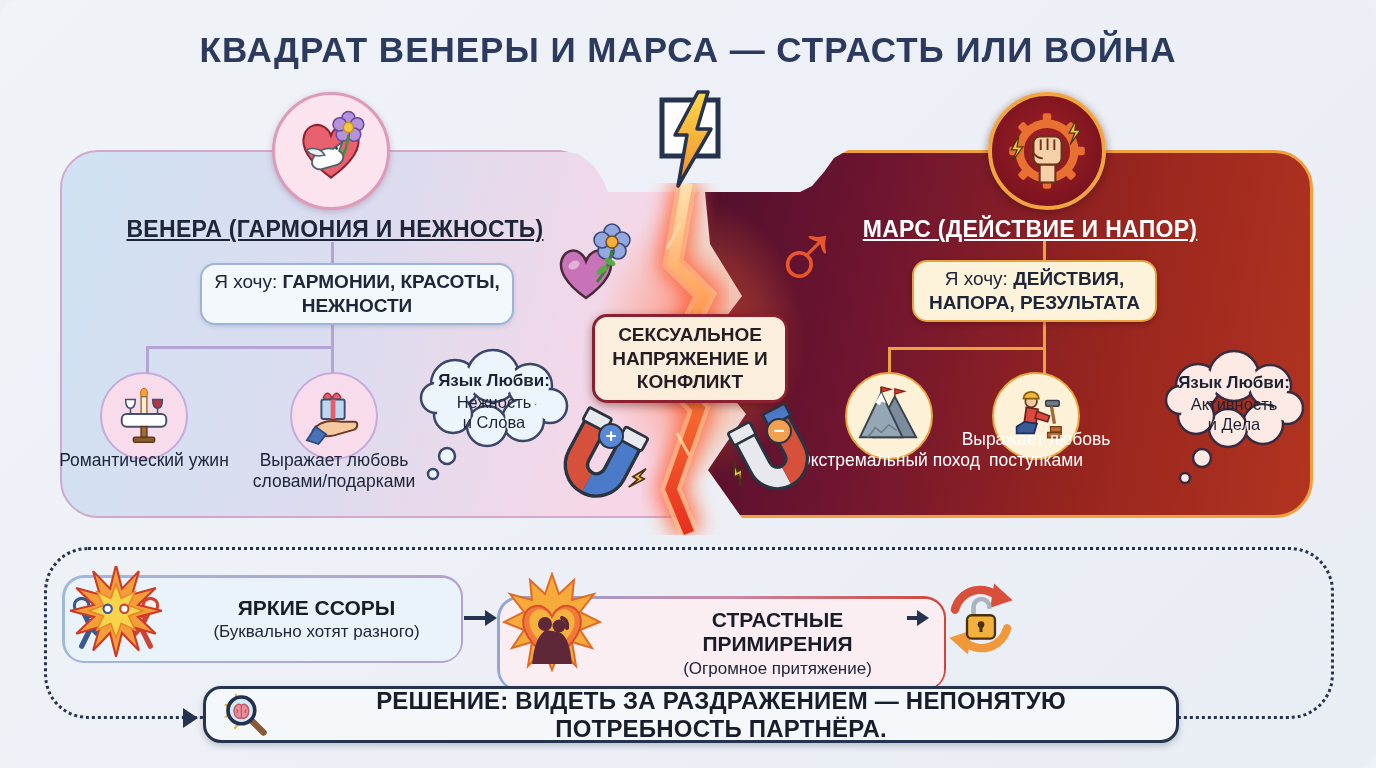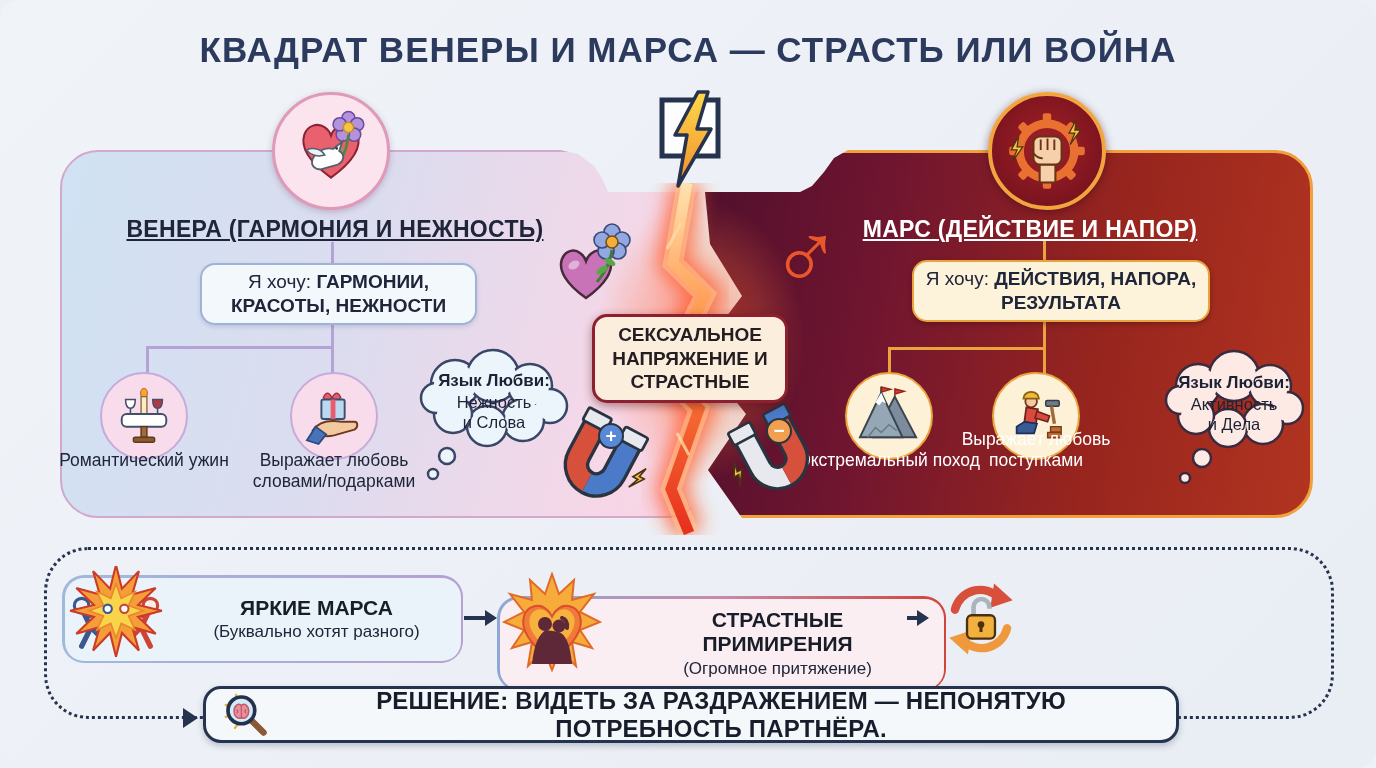--- a/index.html
+++ b/index.html
@@ -33,22 +33,22 @@
   .badge-mars  { left:988px; background:radial-gradient(circle at 50% 45%, #a32126 0%, #7c141f 70%); border:4px solid #f2a53f; box-shadow:0 2px 8px rgba(60,10,20,.5); }
 
   .panel-header { position:absolute; z-index:4; font-weight:800; font-size:23px; text-align:center; letter-spacing:.3px;text-decoration:underline; }
   .hdr-venus { left:85px;  top:216px; width:500px; color:#20263a; }
   .hdr-mars  { left:800px; top:216px; width:460px; color:#ffffff; }
 
   .want-box { position:absolute; z-index:4; border-radius:15px; text-align:center;
               font-size:19px; line-height:1.25; padding:7px 10px; color:#20263a;
               display:flex; flex-direction:column; justify-content:center; }
   .want-box b { font-weight:800; }
-  .want-venus { left:200px; top:263px; width:277px; height:62px; background:#f3f8fd; border:2px solid #9db4d6; box-shadow:0 2px 4px rgba(60,80,120,.18); }
-  .want-mars  { left:912px; top:260px; width:298px; height:62px; background:#fdf3da; border:2.5px solid #e8a33c; box-shadow:0 2px 5px rgba(60,10,20,.4);justify-content:center; }
+  .want-venus { left:200px; top:263px; width:314px; height:62px; background:#f3f8fd; border:2px solid #9db4d6; box-shadow:0 2px 4px rgba(60,80,120,.18); }
+  .want-mars  { left:912px; top:260px; width:245px; height:62px; background:#fdf3da; border:2.5px solid #e8a33c; box-shadow:0 2px 5px rgba(60,10,20,.4);justify-content:center; }
 
   .conn { position:absolute; z-index:3; }
   .conn-v { width:2.5px; } .conn-h { height:2.5px; }
   .conn-venus { background:#b4a3d4; } .conn-mars { background:#e9a43e; }
 
   .sub-circle { position:absolute; width:88px; height:88px; border-radius:50%; z-index:4;
                 display:flex; align-items:center; justify-content:center; }
   .sc-venus { background:#f9dcec; border:2.5px solid #c5abda; }
   .sc-mars  { background:#fdf2d8; border:2.5px solid #e9a43e; }
 
@@ -349,29 +349,29 @@
     <path d="M27 16 L27 48 A18 18 0 0 0 45 66" fill="none" stroke="#e8e9ee" stroke-width="17"></path>
     <path d="M45 66 A18 18 0 0 0 63 48 L63 16" fill="none" stroke="#d6503c" stroke-width="17"></path>
     <rect x="15" y="5" width="23" height="13" rx="2" fill="#e8e9ee" stroke="#2a3340" stroke-width="2.5"></rect>
     <rect x="52" y="5" width="23" height="13" rx="2" fill="#4a7ac8" stroke="#2a3340" stroke-width="2.5"></rect>
     <polygon points="8,32 1,44 6,44 2,54 11,41 6,41" fill="#f6c445" stroke="#4a3410" stroke-width="1.5"></polygon>
   </svg>
   <div class="magnet-badge" style="left:766px; top:418px; background:#f0a050;">
       <span>−</span>
     </div>
 
-  <div class="conflict-box">СЕКСУАЛЬНОЕ НАПРЯЖЕНИЕ И СТРАСТНЫЕ</div>
+  <div class="conflict-box">СЕКСУАЛЬНОЕ НАПРЯЖЕНИЕ И КОНФЛИКТ</div>
 
   <div class="cycle-frame"></div>
 
   <div class="step-outer step1">
     <div class="step-inner">
       <div style="width:108px;"></div>
       <div class="step-text">
-        <div class="step-title">ЯРКИЕ МАРСА</div>
+        <div class="step-title">ЯРКИЕ ССОРЫ</div>
         <div class="step-sub">(Буквально хотят разного)</div>
       </div>
     </div>
   </div>
   <svg class="step-icon" style="left:66px; top:566px; width:100px; height:98px;" viewBox="0 0 96 92">
     <circle cx="15" cy="37" r="7" fill="#eef2f8" stroke="#3a5890" stroke-width="3"></circle>
     <path d="M17 44 L24 58 L15 76 M24 58 L34 68 M19 48 L33 42" fill="none" stroke="#3a5890" stroke-width="5" stroke-linecap="round"></path>
     <circle cx="81" cy="37" r="7" fill="#fdeee8" stroke="#cc4434" stroke-width="3"></circle>
     <path d="M79 44 L72 58 L81 76 M72 58 L62 68 M77 48 L63 42" fill="none" stroke="#cc4434" stroke-width="5" stroke-linecap="round"></path>
     <polygon points="92,42 69.2,47.7 86.1,64 63.6,57.6 70,80.1 53.7,63.2 48,86 42.3,63.2 26,80.1 32.4,57.6 9.9,64 26.8,47.7 4,42 26.8,36.3 9.9,20 32.4,26.4 26,3.9 42.3,20.8 48,-2 53.7,20.8 70,3.9 63.6,26.4 86.1,20 69.2,36.3" fill="#f59d38" stroke="#cc3a28" stroke-width="2"></polygon>

